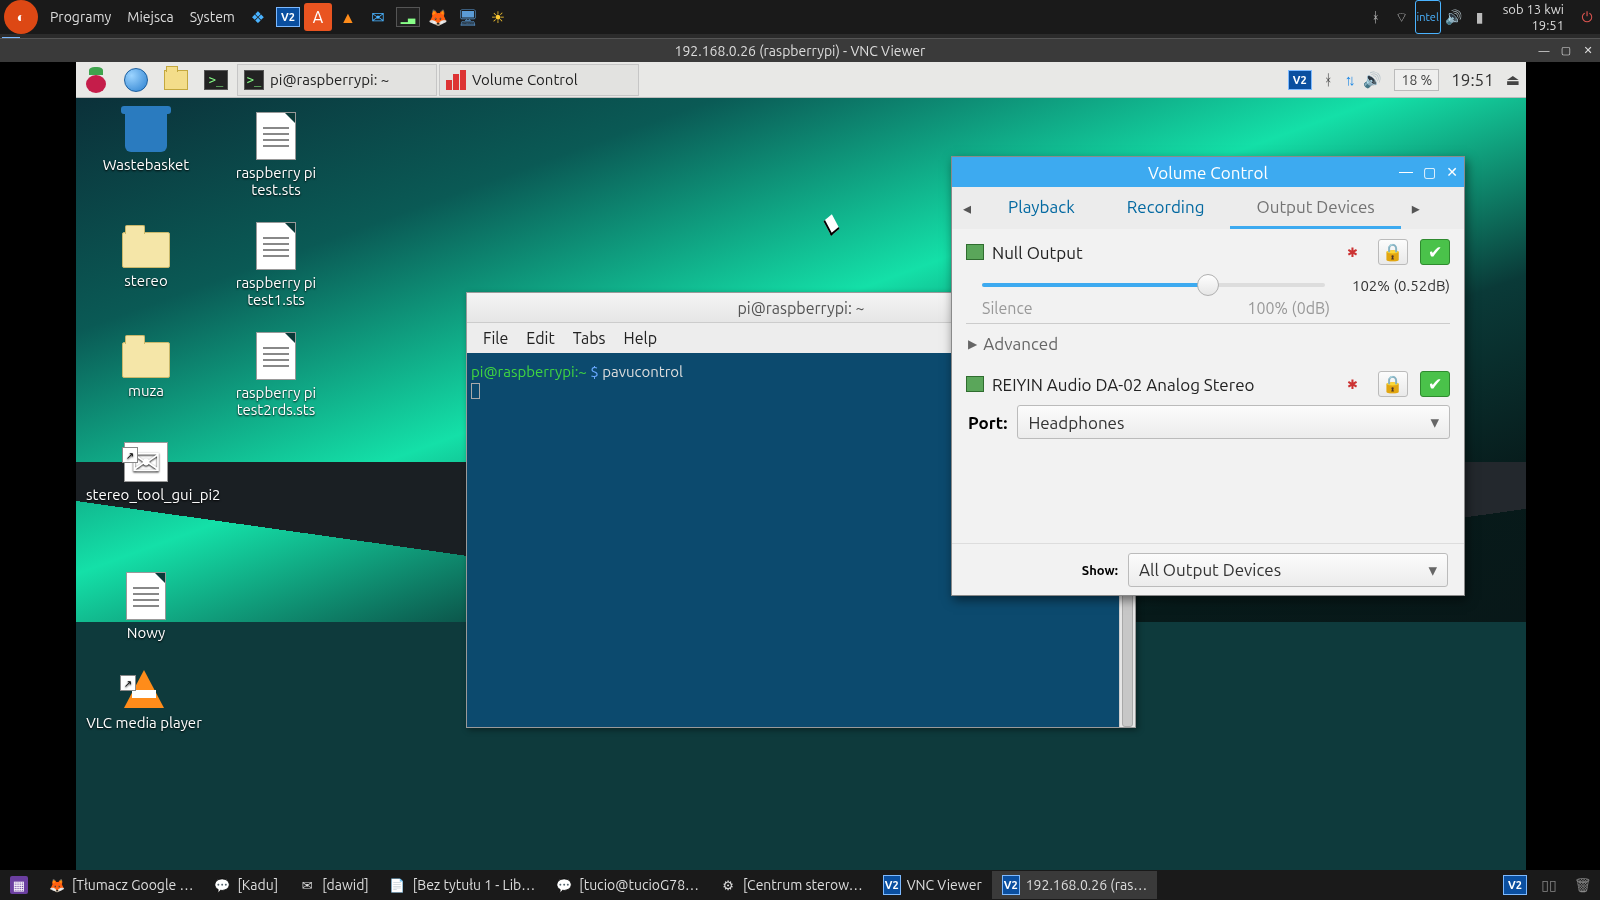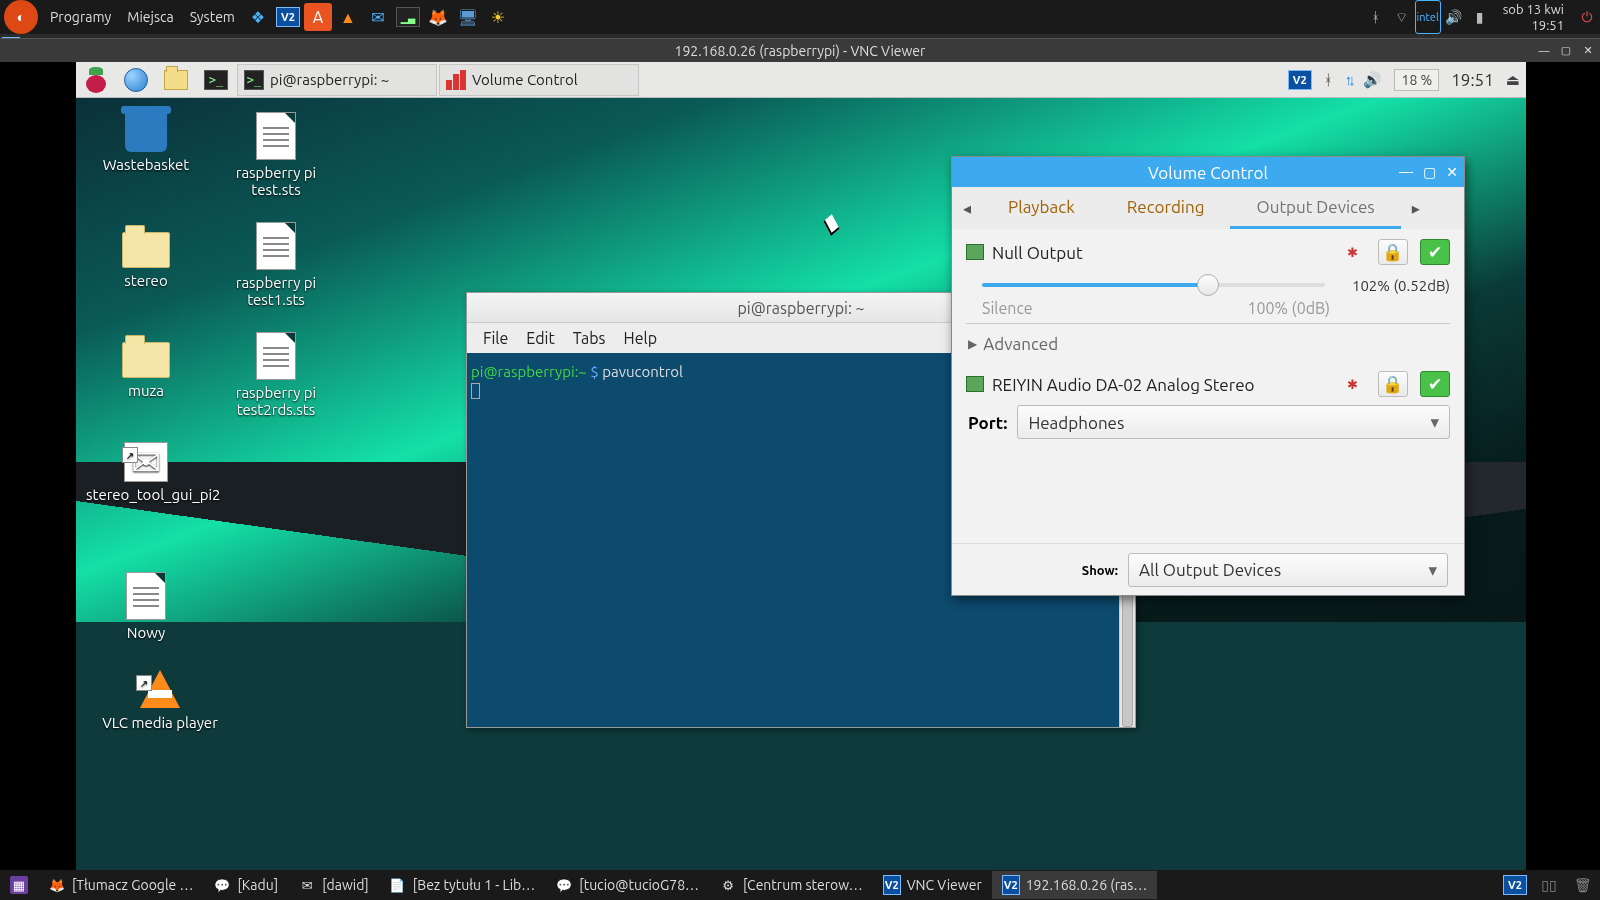--- a/index.html
+++ b/index.html
@@ -64,21 +64,21 @@
 .term .body .dollar{color:#6aa9ff}
 .term .scrollbar{position:absolute;right:0;top:60px;bottom:0;width:16px;background:#e6e6e6;border-left:1px solid #ccc}
 .term .scrollbar .thumb{position:absolute;left:2px;right:2px;top:0;bottom:0;background:#c7c7c7;border:1px solid #a9a9a9;border-radius:3px}
 
 .vc{position:absolute;left:875px;top:94px;width:514px;height:440px;background:#f2f2f2;border:1px solid #8a8a8a;box-shadow:2px 4px 10px rgba(0,0,0,.5);display:flex;flex-direction:column}
 .vc .titlebar{height:30px;background:#3daaf0;color:#fff;display:flex;align-items:center;justify-content:center;font-size:17px;position:relative}
 .vc .titlebar .wctrls{position:absolute;right:6px;display:flex;gap:10px;font-size:14px}
 .vc .titlebar .wctrls span{cursor:pointer}
 .vc .tabs{height:42px;display:flex;align-items:stretch;background:#ececec}
 .vc .tabs .arrow{width:30px;display:flex;align-items:center;justify-content:center;color:#555;cursor:pointer}
-.vc .tabs .tab{flex:0 0 auto;padding:0 26px;display:flex;align-items:center;color:#a16207;font-size:17px;cursor:pointer;border-bottom:3px solid transparent}
+.vc .tabs .tab{flex:0 0 auto;padding:0 26px;display:flex;align-items:center;color:#0369a1;font-size:17px;cursor:pointer;border-bottom:3px solid transparent}
 .vc .tabs .tab.active{color:#737373;border-bottom-color:#3daaf0}
 .vc .content{flex:1;overflow:hidden;padding:10px 14px 0}
 .device{margin-bottom:18px}
 .device .head{display:flex;align-items:center;gap:8px;font-size:17px;color:#222;margin-bottom:8px}
 .device .head .dicon2{width:18px;height:16px;background:#5aa65a;border:1px solid #2f6d2f}
 .device .head .flex{flex:1}
 .device .head .mute{color:#c33;font-size:13px;margin-right:8px;display:flex;align-items:center}
 .device .head .btn{width:30px;height:26px;border:1px solid #bbb;background:linear-gradient(#fcfcfc,#e9e9e9);border-radius:3px;display:flex;align-items:center;justify-content:center;margin-left:4px}
 .device .head .btn.green{background:#4ac24a;border-color:#2f8a2f;color:#fff}
 .vol-row{display:flex;align-items:center;gap:10px;margin:2px 0 2px 16px}
@@ -220,21 +220,21 @@
       <span class="ritem" style="font-size:17px;color:#333">19:51</span>
       <span class="ritem i-eject">⏏</span>
     </div>
   </div>
 
   <div class="dicon trash" style="left:10px;top:50px"><div class="glyph"></div><span>Wastebasket</span></div>
   <div class="dicon folder" style="left:10px;top:270px"><div class="glyph"></div><span>muza</span></div>
   <div class="dicon folder" style="left:10px;top:160px"><div class="glyph"></div><span>stereo</span></div>
   <div class="dicon env shortcut" style="left:10px;top:380px"><div class="glyph">✉</div><span>stereo_tool_gui_pi2</span></div>
   <div class="dicon sheet" style="left:10px;top:510px"><div class="glyph"></div><span>Nowy</span></div>
-  <div class="dicon cone shortcut" style="left:24px;top:600px"><div class="glyph"></div><span>VLC media player</span></div>
+  <div class="dicon cone shortcut" style="left:8px;top:600px"><div class="glyph"></div><span>VLC media player</span></div>
 
   <div class="dicon sheet" style="left:140px;top:50px"><div class="glyph"></div><span>raspberry pi test.sts</span></div>
   <div class="dicon sheet" style="left:140px;top:160px"><div class="glyph"></div><span>raspberry pi test1.sts</span></div>
   <div class="dicon sheet" style="left:140px;top:270px"><div class="glyph"></div><span>raspberry pi test2rds.sts</span></div>
 
   <div class="cursor" style="left:750px;top:155px"></div>
 
   <div class="term">
     <div class="titlebar">
       <span>pi@raspberrypi: ~</span>

